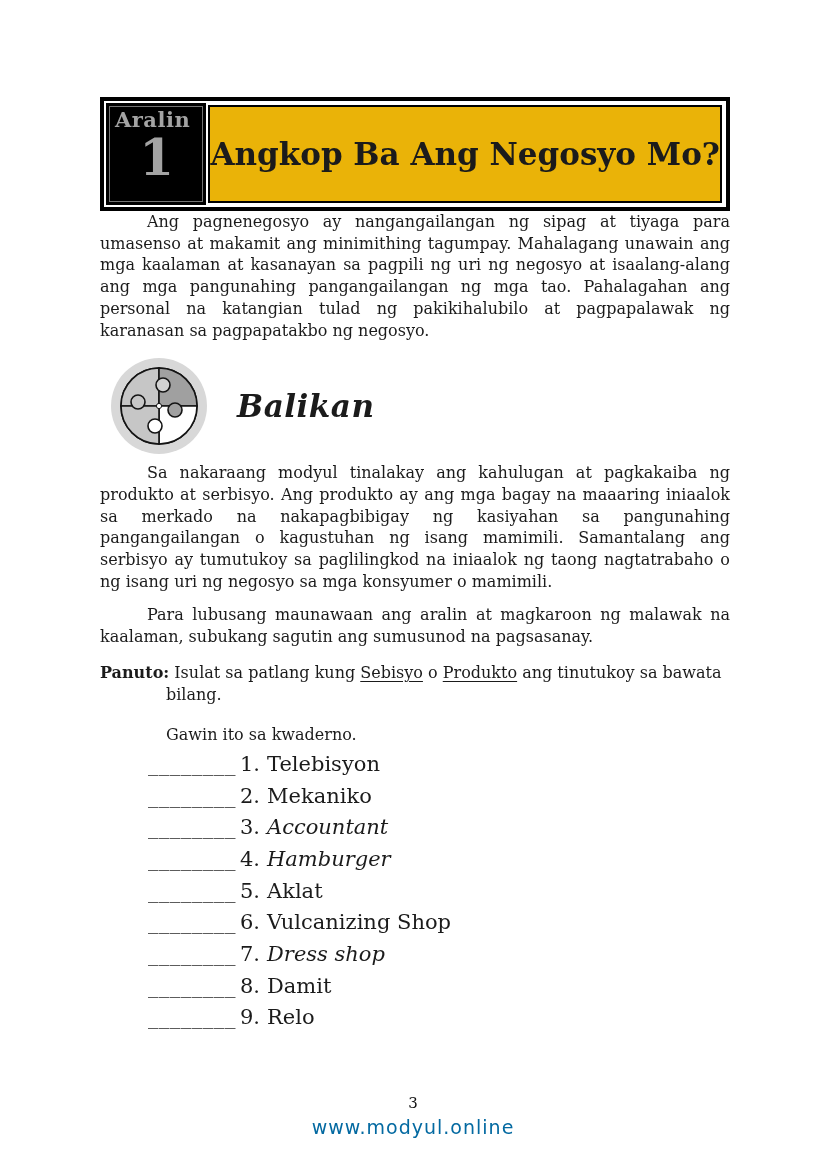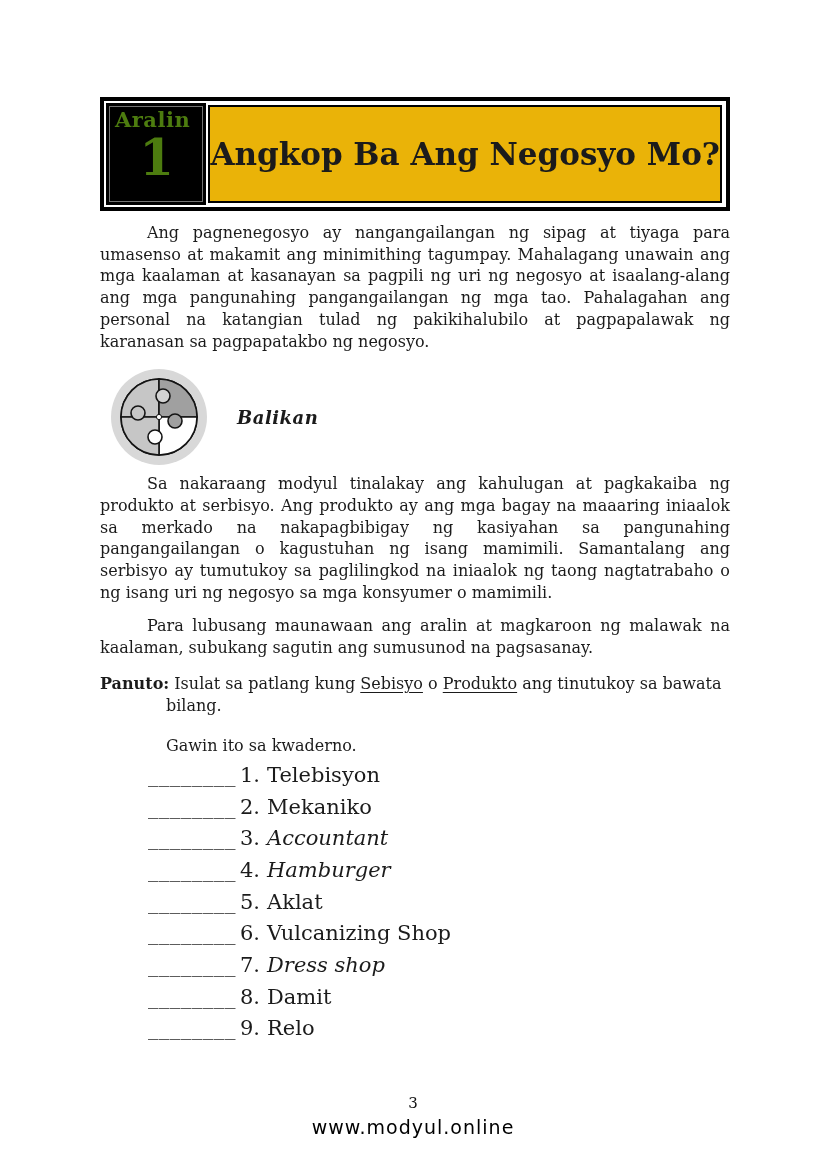--- a/index.html
+++ b/index.html
@@ -18,21 +18,21 @@
   .header-outer {
     margin-top:97px;
     height:114px;
     box-sizing:border-box;
     border:4px solid #000;
     padding:2px;
     background:#fff;
   }
   .header-inner { display:flex; height:100%; box-sizing:border-box; }
   .lesson-cell {
-    width:104px; background:#000; color:#4d7c0f;
+    width:104px; background:#000; color:#a3a3a3;
     position:relative; box-sizing:border-box;
     padding:5px 8px 0 9px;
     display:flex; flex-direction:column;
   }
   .lesson-cell::after {
     content:""; position:absolute; inset:3px;
     border:1px solid rgba(255,255,255,0.45);
     pointer-events:none;
   }
   .lesson-label { font-weight:bold; font-size:21px; line-height:1.1; letter-spacing:0.5px; }
@@ -43,33 +43,33 @@
     background:#eab308;
   }
   .lesson-title { font-weight:bold; font-size:31px; white-space:nowrap; letter-spacing:0px; }
 
   
   .para {
     margin:0; text-align:justify;
     font-size:16px; line-height:21.7px;
     text-indent:47px;
   }
-  .para-intro   { margin-top:11px; }
+  .para-intro   { }
   .para-balikan1{ margin-top:6px; }
   .para-balikan2{ margin-top:12px; }
 
   
   .balikan-row {
     margin-top:15px; height:100px;
     display:flex; align-items:center;
   }
   .puzzle-wrap { width:100px; height:100px; margin-left:9px; flex:0 0 auto; }
   .balikan-heading {
     font-weight:bold; font-style:italic;
-    font-size:18px; margin-left:28px; letter-spacing:0.5px;
+    font-size:31px; margin-left:28px; letter-spacing:0.5px;
   }
 
   
   .panuto { margin-top:14px; font-size:16px; line-height:22px; }
   .panuto-line1 { padding-left:66px; text-indent:-66px; }
   .panuto-line2 { padding-left:66px; margin-top:18px; }
   .panuto-label { font-weight:bold; }
   .uterm { text-decoration:underline; text-underline-offset:3px; }
 
   
@@ -80,21 +80,21 @@
   .lbl { margin-left:7px; }
   .it .lbl { font-style:italic; }
 
   
   .page-number {
     position:absolute; left:0; right:0; top:1094px;
     text-align:center; font-size:15px; color:#111;
   }
   .watermark {
     position:absolute; left:0; right:0; top:1116px;
-    text-align:center; font-size:19px; color:#000000;
+    text-align:center; font-size:19px; color:#0369a1;
     font-family:"DejaVu Sans", sans-serif; letter-spacing:1px;
   }
 </style>
 </head>
 <body>
 
 <div class="doc">
   <div class="content">
 
     <div class="header-outer">

